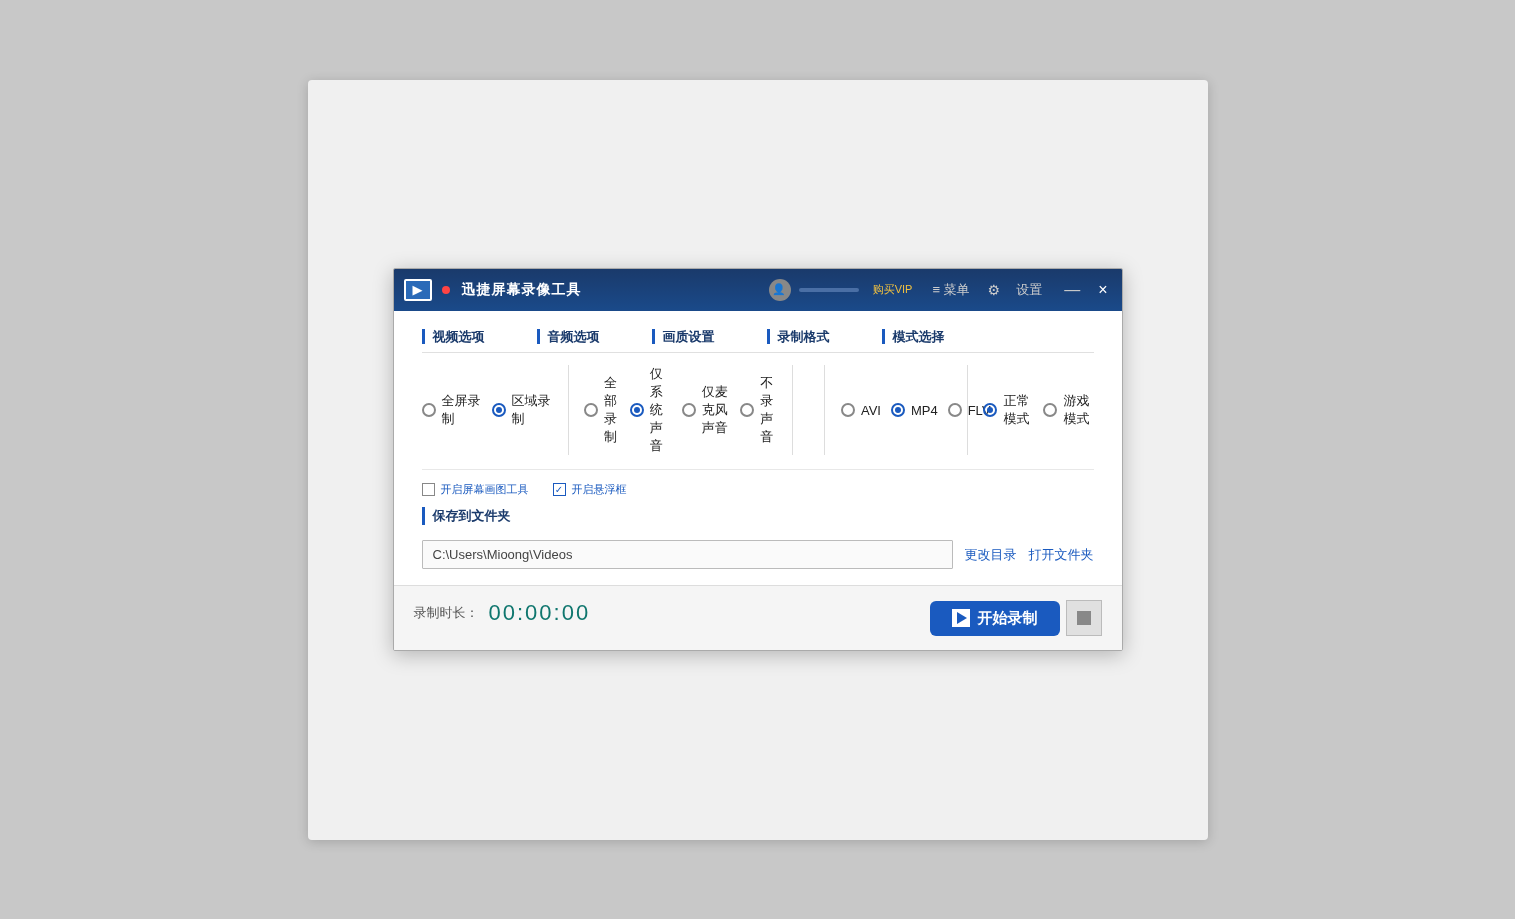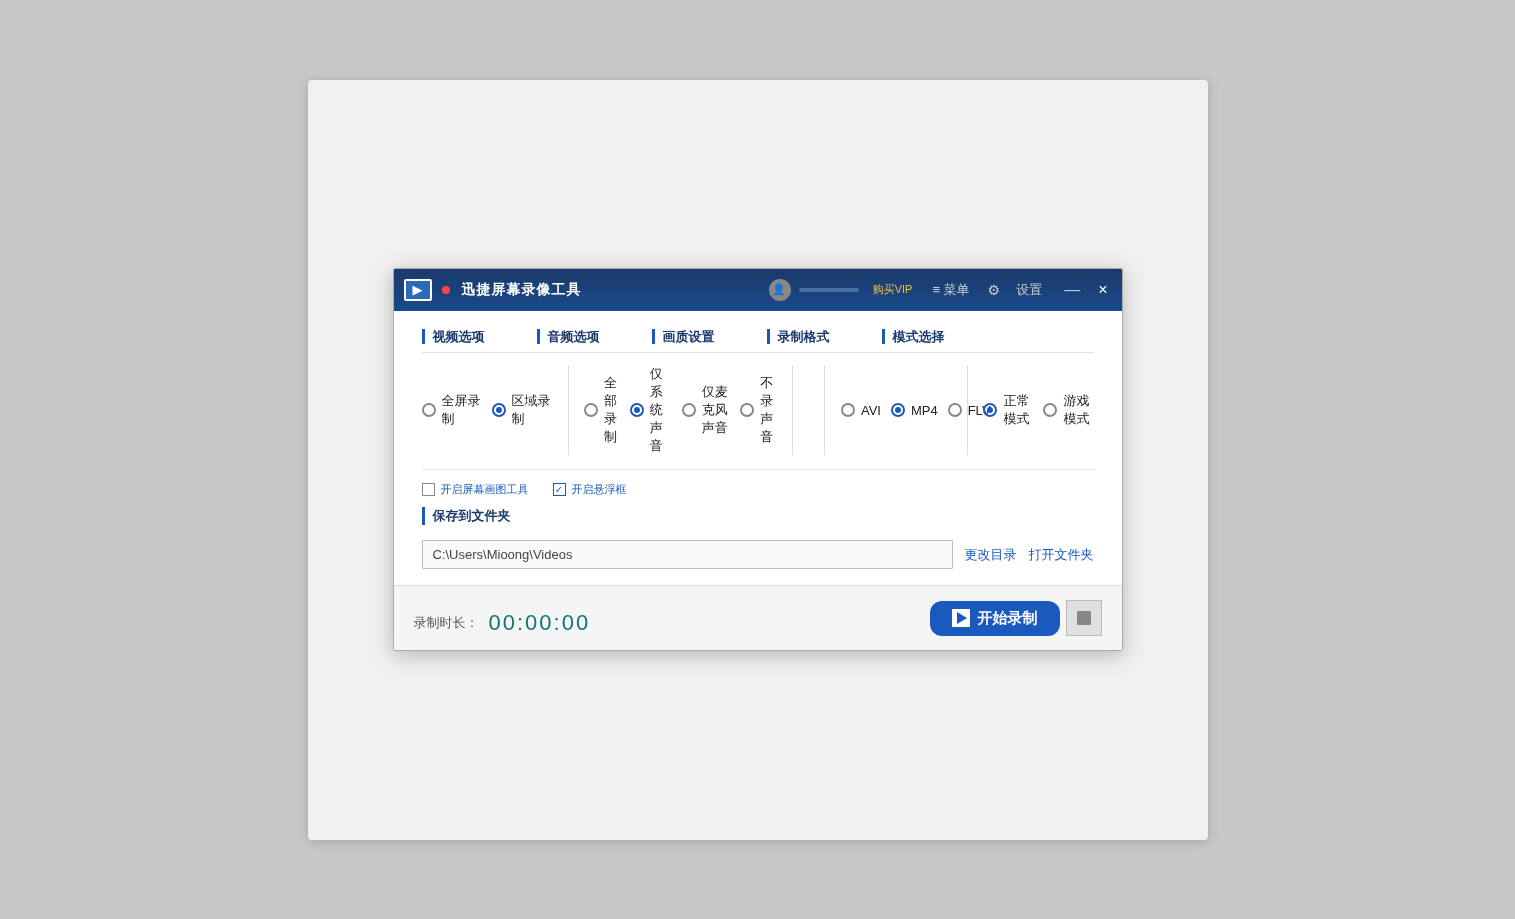--- a/index.html
+++ b/index.html
@@ -267,21 +267,21 @@
       cursor: pointer;
       white-space: nowrap;
       text-decoration: none;
     }
     
     .bottom-bar {
       background: #f5f5f5;
       border-top: 1px solid #ddd;
       padding: 14px 20px;
       display: flex;
-      align-items: flex-end;
+      align-items: flex-start;
       justify-content: space-between;
     }
     .timer-section {
       display: flex;
       align-items: center;
       gap: 10px;
       font-size: 13px;
       color: #555;
     }
     .timer-display {
@@ -299,21 +299,21 @@
       background: #1a5abf;
       color: #fff;
       border: none;
       padding: 8px 22px;
       font-size: 15px;
       font-weight: bold;
       cursor: pointer;
       display: flex;
       align-items: center;
       gap: 8px;
-      border-radius: 12px;
+      border-radius: 6px;
     }
     .btn-record-icon {
       width: 18px;
       height: 18px;
       background: #fff;
       display: flex;
       align-items: center;
       justify-content: center;
     }
     .btn-record-icon::after {

